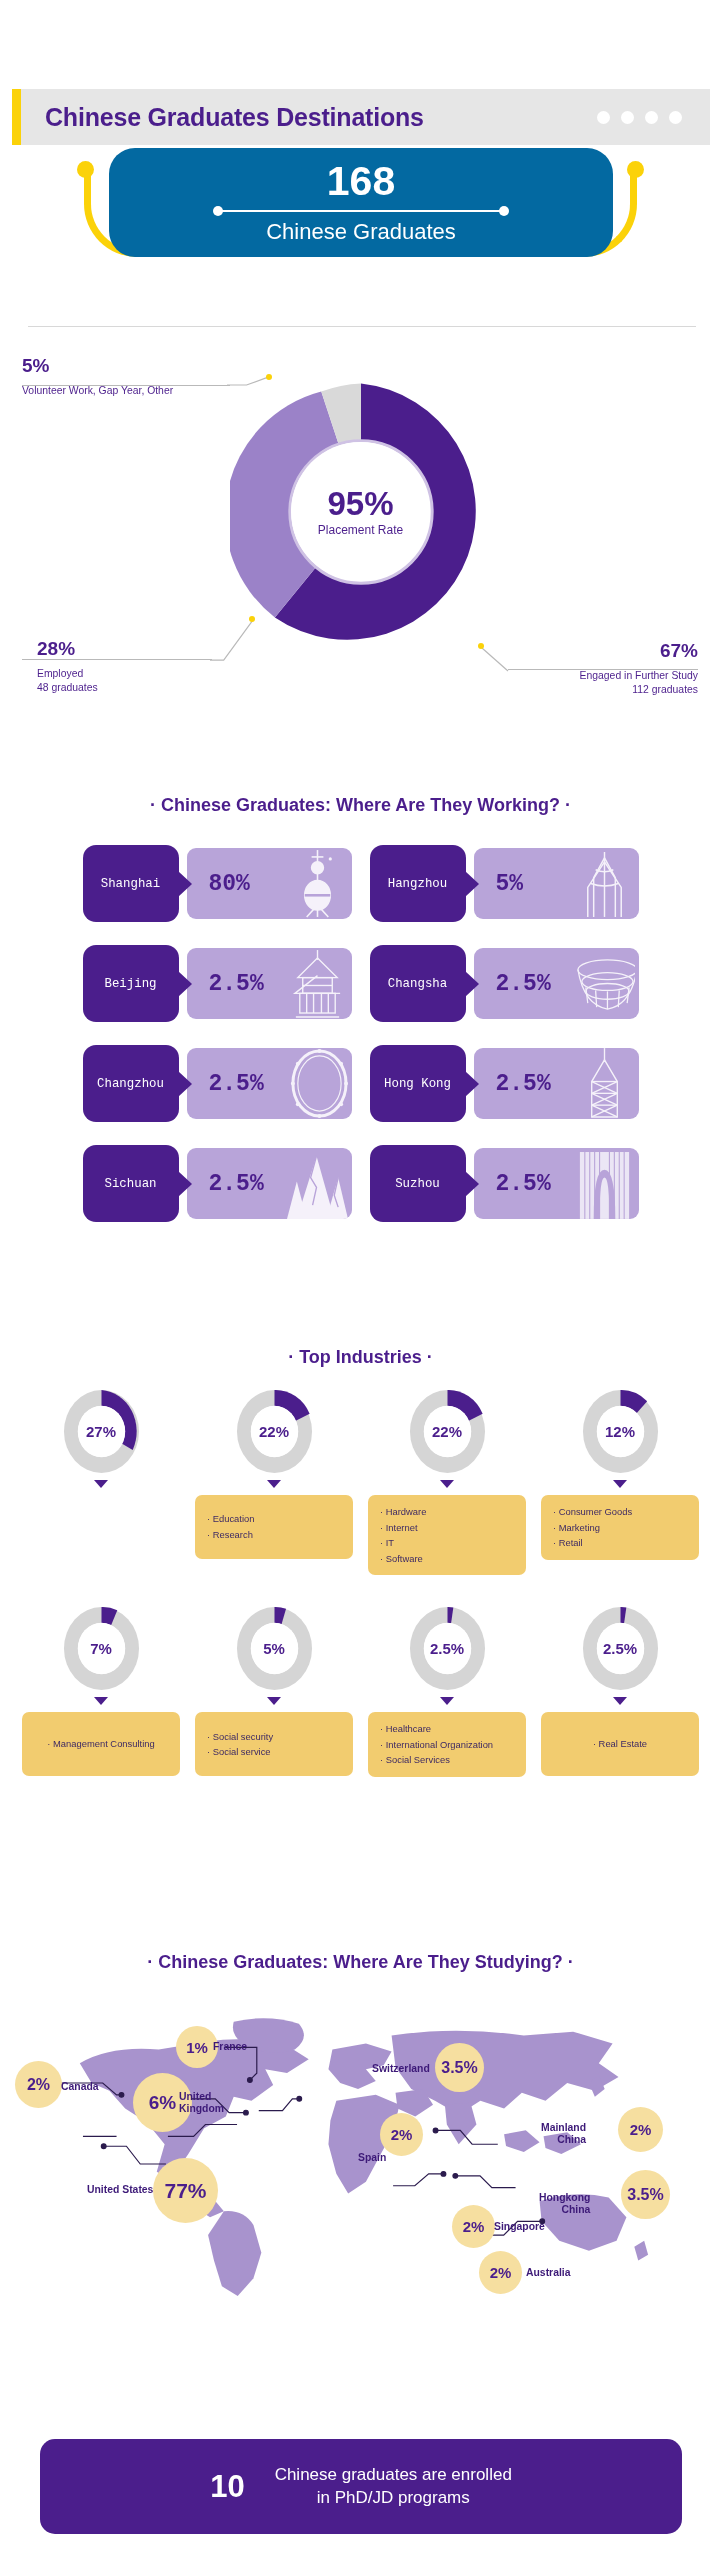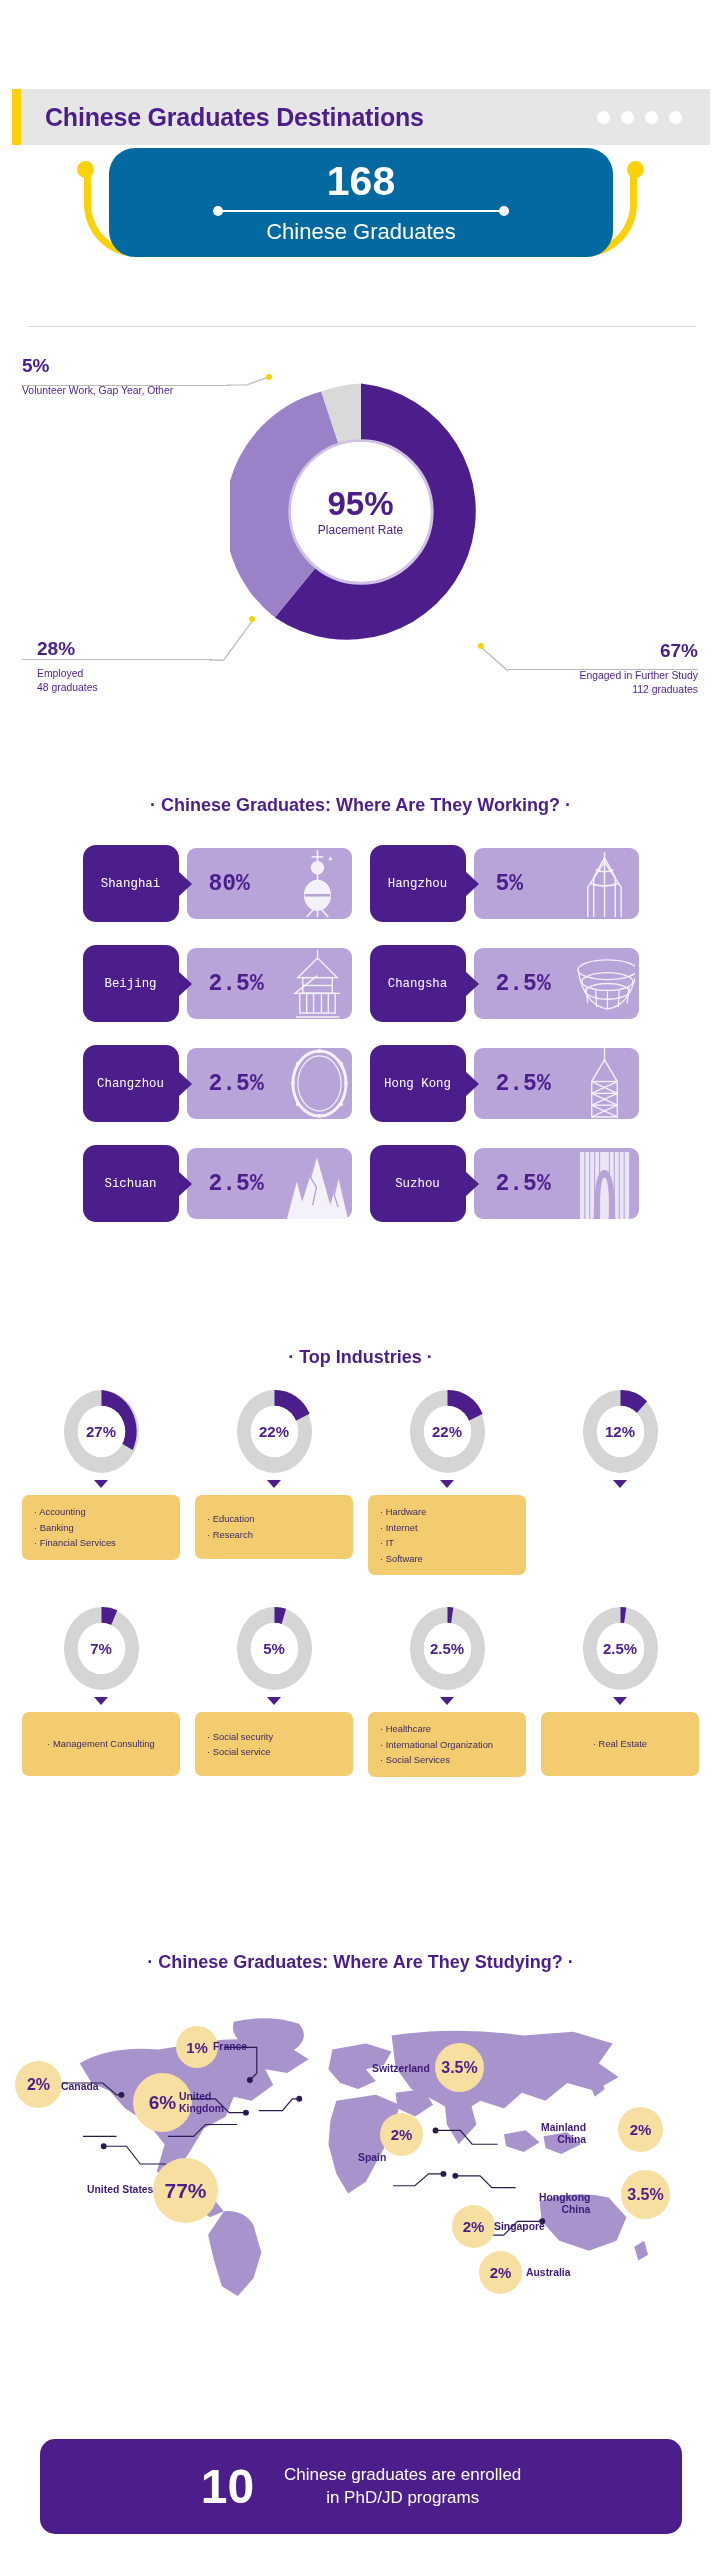--- a/index.html
+++ b/index.html
@@ -186,21 +186,21 @@
   }
 
   
   .footer {
     position: absolute; left: 40px; top: 2439px;
     width: 642px; height: 95px;
     background: #4b1e8c; border-radius: 15px;
     display: flex; align-items: center; justify-content: center;
   }
   .footer-num {
-    font-size: 48px; font-weight: bold; color: #fff;
+    font-size: 31px; font-weight: bold; color: #fff;
     margin-right: 30px; line-height: 1; text-align: center;
   }
   .footer-txt { font-size: 17px; color: #fff; line-height: 1.35; text-align: center; }
 </style>
 </head>
 <body>
 
 <div class="header">
   <span class="header-bar"></span>
   <span class="header-title">Chinese Graduates Destinations</span>
@@ -481,25 +481,20 @@
     <div class="ind-col">
       <div class="ind-ring">
         <svg width="79" height="87" viewBox="0 0 80 88">
           <ellipse cx="40" cy="44" rx="38" ry="42" fill="#d5d5d5"></ellipse>
           <path d="M40 44 L40 2 A38 42 0 0 1 71.6 62.7 Z" fill="#4b1e8c"></path>
           <ellipse cx="40" cy="44" rx="24" ry="26" fill="#fff"></ellipse>
         </svg>
         <div class="hole">27%</div>
       </div>
       <div class="ind-caret"></div>
-      <div class="ind-box">
-        <span class="ind-item">· Accounting</span>
-        <span class="ind-item">· Banking</span>
-        <span class="ind-item">· Financial Services</span>
-      </div>
     </div>
 
     <div class="ind-col">
       <div class="ind-ring">
         <svg width="79" height="87" viewBox="0 0 80 88">
           <ellipse cx="40" cy="44" rx="38" ry="42" fill="#d5d5d5"></ellipse>
           <path d="M40 44 L40 2 A38 42 0 0 1 75.6 26.0 Z" fill="#4b1e8c"></path>
           <ellipse cx="40" cy="44" rx="24" ry="26" fill="#fff"></ellipse>
         </svg>
         <div class="hole">22%</div>
@@ -532,20 +527,25 @@
     <div class="ind-col">
       <div class="ind-ring">
         <svg width="79" height="87" viewBox="0 0 80 88">
           <ellipse cx="40" cy="44" rx="38" ry="42" fill="#d5d5d5"></ellipse>
           <path d="M40 44 L40 2 A38 42 0 0 1 67.0 13.4 Z" fill="#4b1e8c"></path>
           <ellipse cx="40" cy="44" rx="24" ry="26" fill="#fff"></ellipse>
         </svg>
         <div class="hole">12%</div>
       </div>
       <div class="ind-caret"></div>
+      <div class="ind-box">
+        <span class="ind-item">· Consumer Goods</span>
+        <span class="ind-item">· Marketing</span>
+        <span class="ind-item">· Retail</span>
+      </div>
     </div>
   </div>
 
   <div style="height:30px"></div>
 
   <div class="ind-row">
 
     <div class="ind-col">
       <div class="ind-ring">
         <svg width="79" height="87" viewBox="0 0 80 88">

